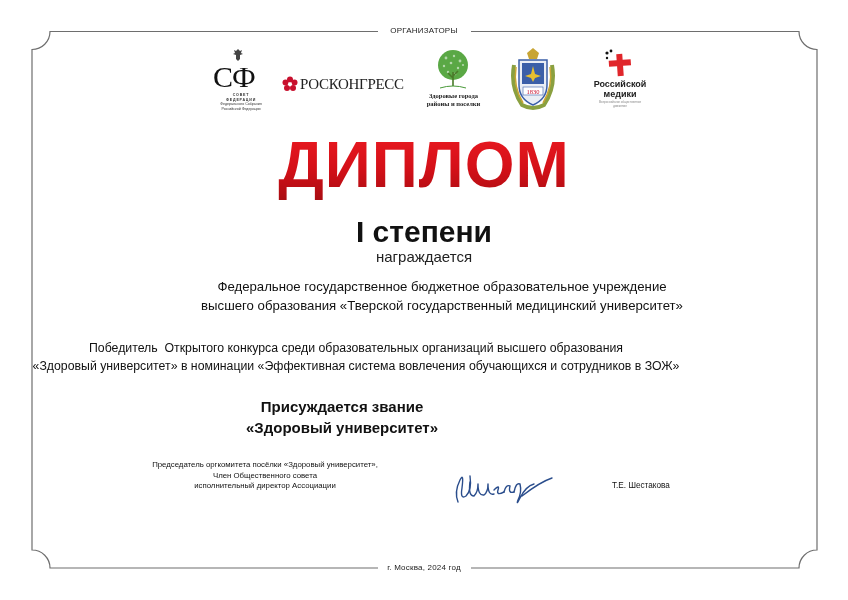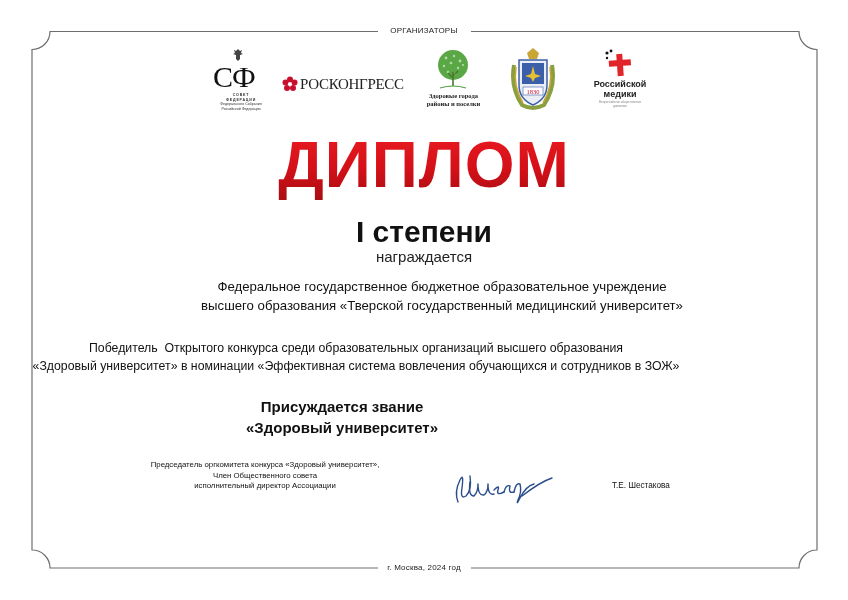--- a/index.html
+++ b/index.html
@@ -167,21 +167,21 @@
   <div style="white-space:pre">Победитель  Открытого конкурса среди образовательных организаций высшего образования</div>
   <div>«Здоровый университет» в номинации «Эффективная система вовлечения обучающихся и сотрудников в ЗОЖ»</div>
 </div>
 
 <div class="title-award">
   <div>Присуждается звание</div>
   <div>«Здоровый университет»</div>
 </div>
 
 <div class="sign-left">
-  <div>Председатель оргкомитета конкурса «Здоровый университет»,</div>
+  <div>Председатель оргкомитета посёлки «Здоровый университет»,</div>
   <div>Член Общественного совета</div>
   <div>исполнительный директор Ассоциации</div>
 </div>
 
 <svg class="signature" viewBox="0 0 110 45">
   <g fill="none" stroke="#2a4d8c" stroke-width="1.4" stroke-linecap="round" stroke-linejoin="round">
     <path d="M10 40 Q6 30 12 18 Q16 10 14 26 Q12 38 18 34 Q24 28 22 14"></path>
     <path d="M22 20 Q20 34 26 34 Q30 30 30 22 Q30 34 36 33 Q40 30 40 22 Q40 34 46 32"></path>
     <path d="M46 28 Q52 22 50 28 Q48 34 56 30"></path>
     <path d="M56 30 Q58 22 62 24 Q60 32 66 30"></path>

